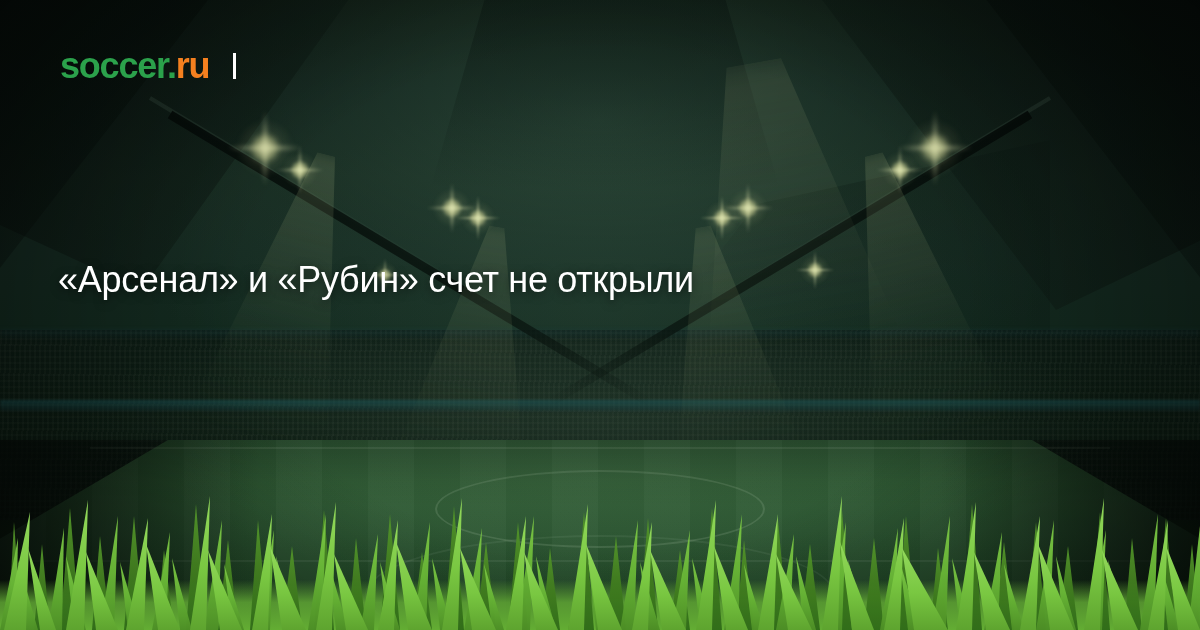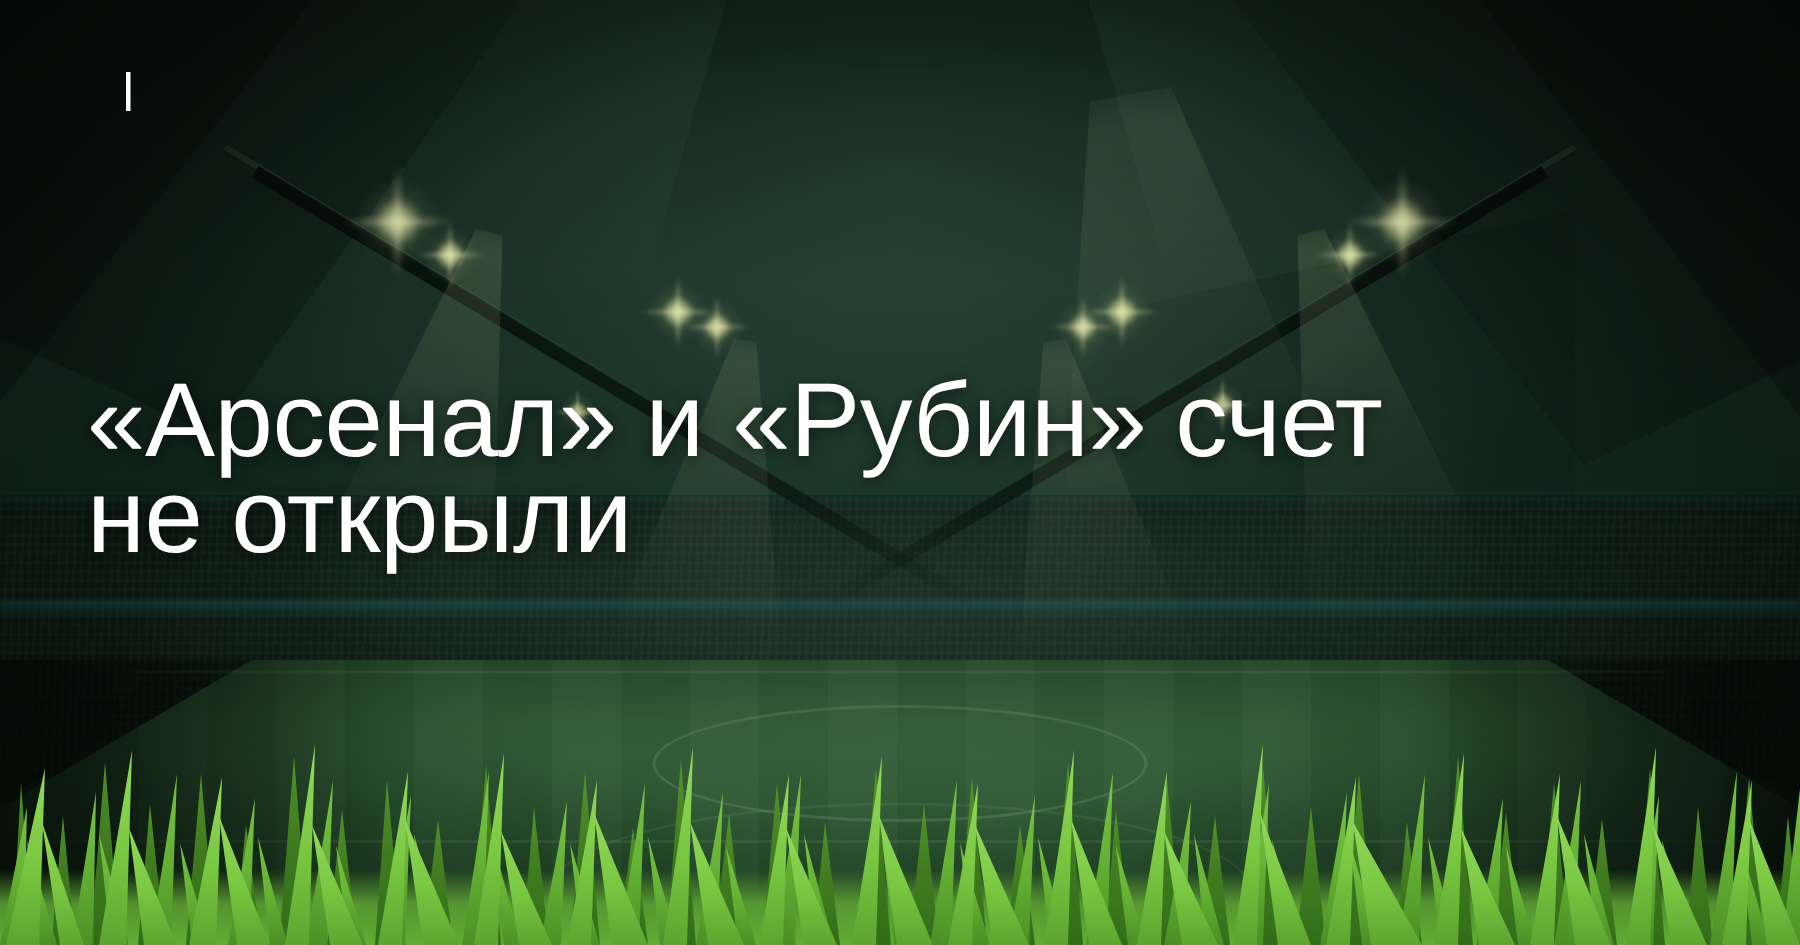--- a/index.html
+++ b/index.html
@@ -221,21 +221,21 @@
   .kicker {
     color:#ffffff; font-size:31px; font-weight:700;
     letter-spacing:0.2px; line-height:1; white-space:nowrap;
   }
 
   
   .headline {
     position:absolute; left:58px; top:248px;
     width:900px;
     color:#ffffff;
-    font-size:70px; font-weight:400;
+    font-size:36px; font-weight:400;
     line-height:64px; letter-spacing:-0.3px;
     z-index:20;
     text-shadow:0 2px 10px rgba(0,0,0,0.55);
   }
 </style>
 </head>
 <body>
 
 <div id="card">
 
@@ -449,18 +449,21 @@
           <path d="M1050 160 L1038 74 L1074 160 Z"></path>
         <path d="M1084 160 L1104 28 L1100 160 Z"></path>
           <path d="M1114 160 L1102 80 L1138 160 Z"></path>
         <path d="M1148 160 L1168 50 L1164 160 Z"></path>
           <path d="M1178 160 L1166 76 L1200 160 Z"></path>
       </g>
     </svg>
   </div>
 
   <div class="header">
+    <div class="logo">
+      <span class="soccer">soccer</span><span class="dot">.</span><span class="ru">ru</span>
+    </div>
     <div class="divider"></div>
   </div>
 
   <div class="headline">«Арсенал» и «Рубин» счет не открыли</div>
 
 </div>
 
 </body></html>

